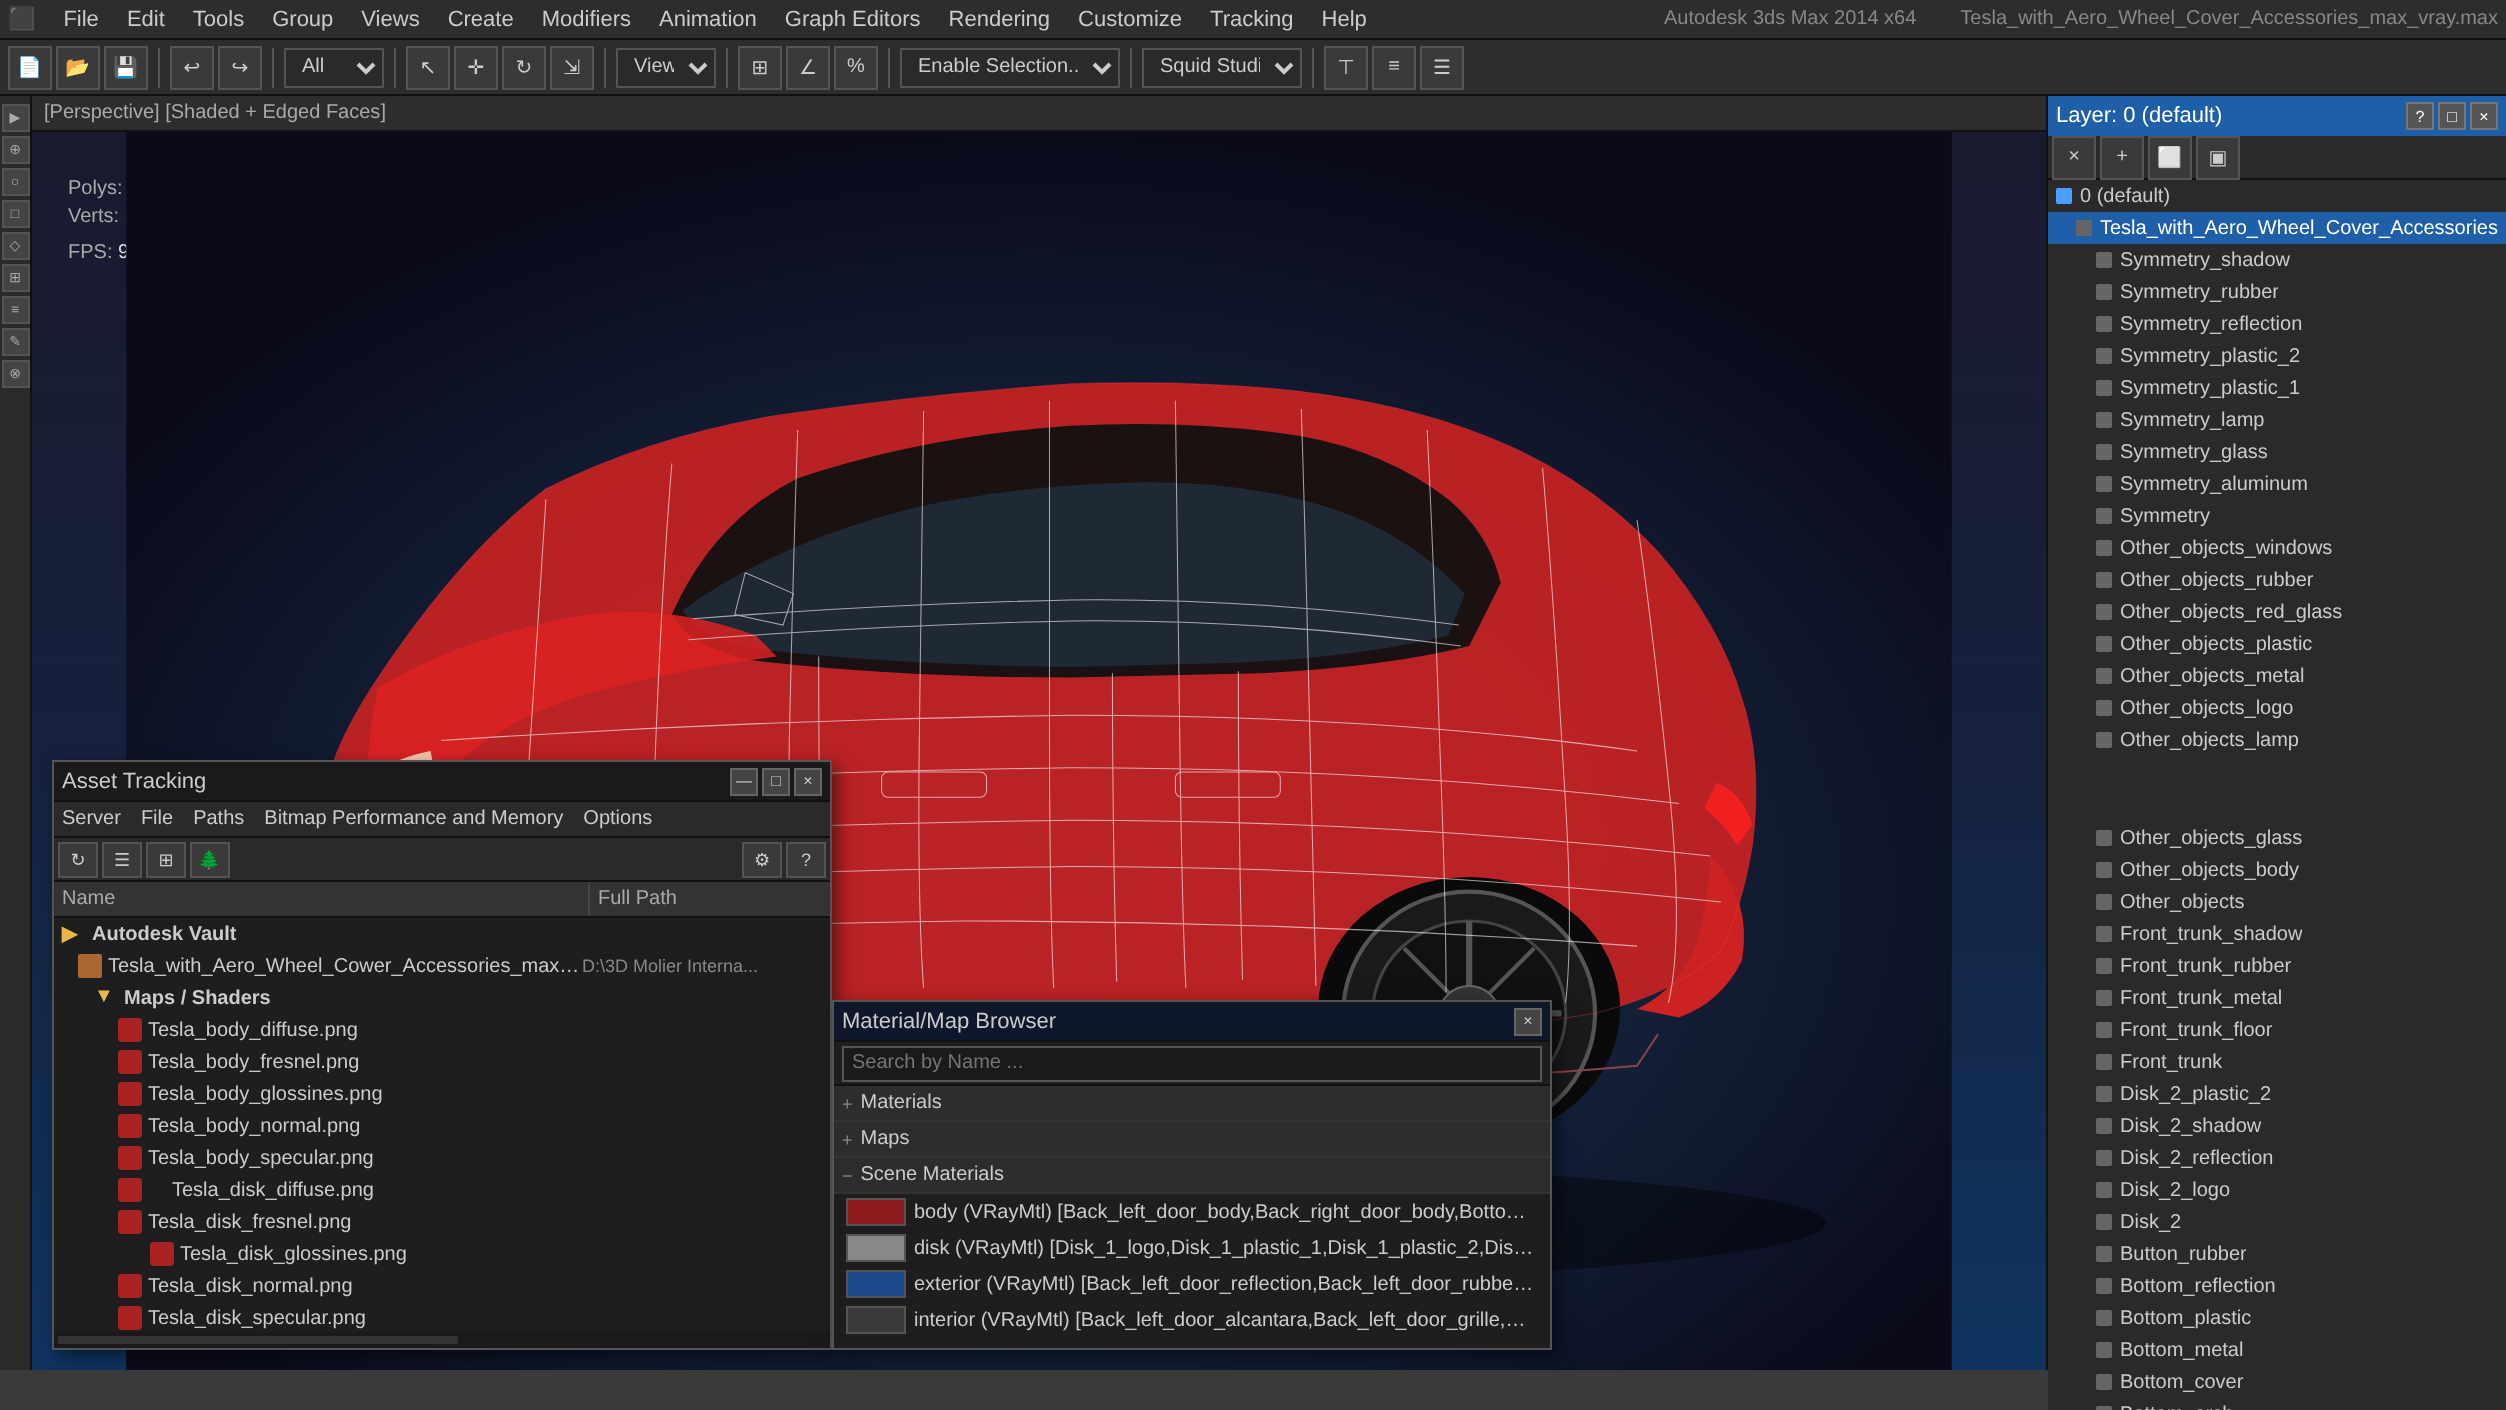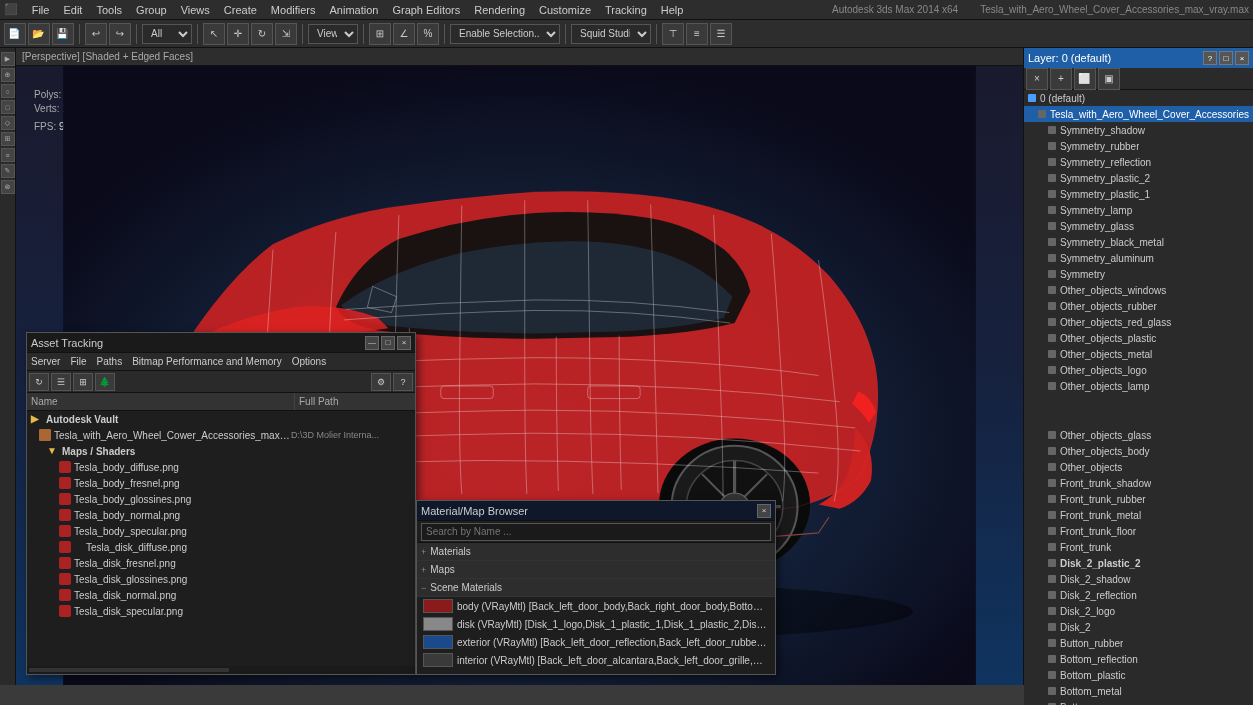--- a/index.html
+++ b/index.html
@@ -86,21 +86,21 @@
     .layer-icon { width: 8px; height: 8px; background: #666; border-radius: 1px; flex-shrink: 0; }
     .layer-icon.active { background: #4a9eff; }
 
     
     ::-webkit-scrollbar { width: 8px; height: 8px; }
     ::-webkit-scrollbar-track { background: #1a1a1a; }
     ::-webkit-scrollbar-thumb { background: #555; border: 1px solid #333; }
 
     
     #asset-tracking {
-      position: absolute; left: 10px; bottom: 10px; width: 390px; height: 343px;
+      position: absolute; left: 10px; bottom: 10px; width: 390px; height: 295px;
       background: #2d2d2d; border: 1px solid #555; display: flex; flex-direction: column;
       box-shadow: 3px 3px 8px rgba(0,0,0,0.5);
     }
     #asset-titlebar {
       height: 20px; background: #1a1a1a; display: flex; align-items: center; justify-content: space-between;
       padding: 0 4px; font-size: 11px; color: #ccc; border-bottom: 1px solid #111;
     }
     .window-controls { display: flex; gap: 2px; }
     .wc-btn { width: 14px; height: 14px; background: #444; border: 1px solid #666; display: flex; align-items: center; justify-content: center; cursor: pointer; font-size: 8px; color: #ccc; }
     #asset-menubar { height: 18px; background: #2a2a2a; display: flex; align-items: center; padding: 0 4px; gap: 10px; border-bottom: 1px solid #111; font-size: 10px; color: #ccc; }
@@ -390,21 +390,21 @@
             <div class="asset-item" style="padding-left: 32px; gap: 12px;">
               <span class="asset-icon file-icon" style="background:#aa2222;border-radius:2px;"></span>
               <span class="ai-name">Tesla_disk_diffuse.png</span>
               <span class="ai-path"></span>
             </div>
             <div class="asset-item" style="padding-left: 32px;">
               <span class="asset-icon file-icon" style="background:#aa2222;border-radius:2px;"></span>
               <span class="ai-name">Tesla_disk_fresnel.png</span>
               <span class="ai-path"></span>
             </div>
-            <div class="asset-item" style="padding-left: 32px;">
+            <div class="asset-item" style="padding-left: 32px; margin-left: 16px;">
               <span class="asset-icon file-icon" style="background:#aa2222;border-radius:2px;"></span>
               <span class="ai-name">Tesla_disk_glossines.png</span>
               <span class="ai-path"></span>
             </div>
             <div class="asset-item" style="padding-left: 32px;">
               <span class="asset-icon file-icon" style="background:#aa2222;border-radius:2px;"></span>
               <span class="ai-name">Tesla_disk_normal.png</span>
               <span class="ai-path"></span>
             </div>
             <div class="asset-item" style="padding-left: 32px;">
@@ -516,24 +516,20 @@
           <div class="layer-item" style="padding-left: 24px;">
             <div class="layer-icon"></div>
             <span style="overflow: hidden; text-overflow: ellipsis; white-space: nowrap; font-size: 10px;">Symmetry_lamp</span>
           </div>
           <div class="layer-item" style="padding-left: 24px;">
             <div class="layer-icon"></div>
             <span style="overflow: hidden; text-overflow: ellipsis; white-space: nowrap; font-size: 10px;">Symmetry_glass</span>
           </div>
           <div class="layer-item" style="padding-left: 24px;">
             <div class="layer-icon"></div>
-            <span style="overflow: hidden; text-overflow: ellipsis; white-space: nowrap; font-size: 10px;">Symmetry_black_metal</span>
-          </div>
-          <div class="layer-item" style="padding-left: 24px;">
-            <div class="layer-icon"></div>
             <span style="overflow: hidden; text-overflow: ellipsis; white-space: nowrap; font-size: 10px;">Symmetry_aluminum</span>
           </div>
           <div class="layer-item" style="padding-left: 24px;">
             <div class="layer-icon"></div>
             <span style="overflow: hidden; text-overflow: ellipsis; white-space: nowrap; font-size: 10px;">Symmetry</span>
           </div>
           <div class="layer-item" style="padding-left: 24px;">
             <div class="layer-icon"></div>
             <span style="overflow: hidden; text-overflow: ellipsis; white-space: nowrap; font-size: 10px;">Other_objects_windows</span>
           </div>
@@ -586,21 +582,21 @@
             <span style="overflow: hidden; text-overflow: ellipsis; white-space: nowrap; font-size: 10px;">Front_trunk_metal</span>
           </div>
           <div class="layer-item" style="padding-left: 24px;">
             <div class="layer-icon"></div>
             <span style="overflow: hidden; text-overflow: ellipsis; white-space: nowrap; font-size: 10px;">Front_trunk_floor</span>
           </div>
           <div class="layer-item" style="padding-left: 24px;">
             <div class="layer-icon"></div>
             <span style="overflow: hidden; text-overflow: ellipsis; white-space: nowrap; font-size: 10px;">Front_trunk</span>
           </div>
-          <div class="layer-item" style="padding-left: 24px; font-weight: bold;">
+          <div class="layer-item" style="padding-left: 24px;">
             <div class="layer-icon"></div>
             <span style="overflow: hidden; text-overflow: ellipsis; white-space: nowrap; font-size: 10px;">Disk_2_plastic_2</span>
           </div>
           <div class="layer-item" style="padding-left: 24px;">
             <div class="layer-icon"></div>
             <span style="overflow: hidden; text-overflow: ellipsis; white-space: nowrap; font-size: 10px;">Disk_2_shadow</span>
           </div>
           <div class="layer-item" style="padding-left: 24px;">
             <div class="layer-icon"></div>
             <span style="overflow: hidden; text-overflow: ellipsis; white-space: nowrap; font-size: 10px;">Disk_2_reflection</span>

